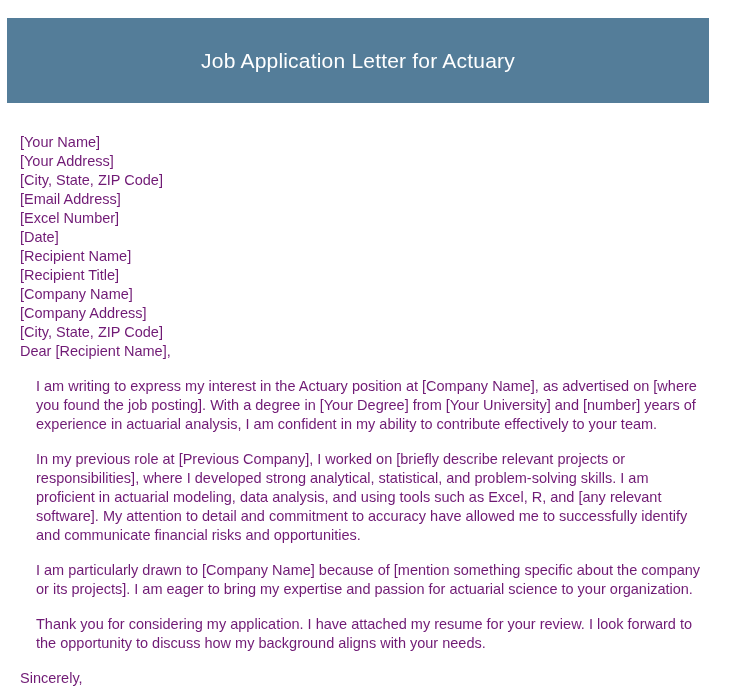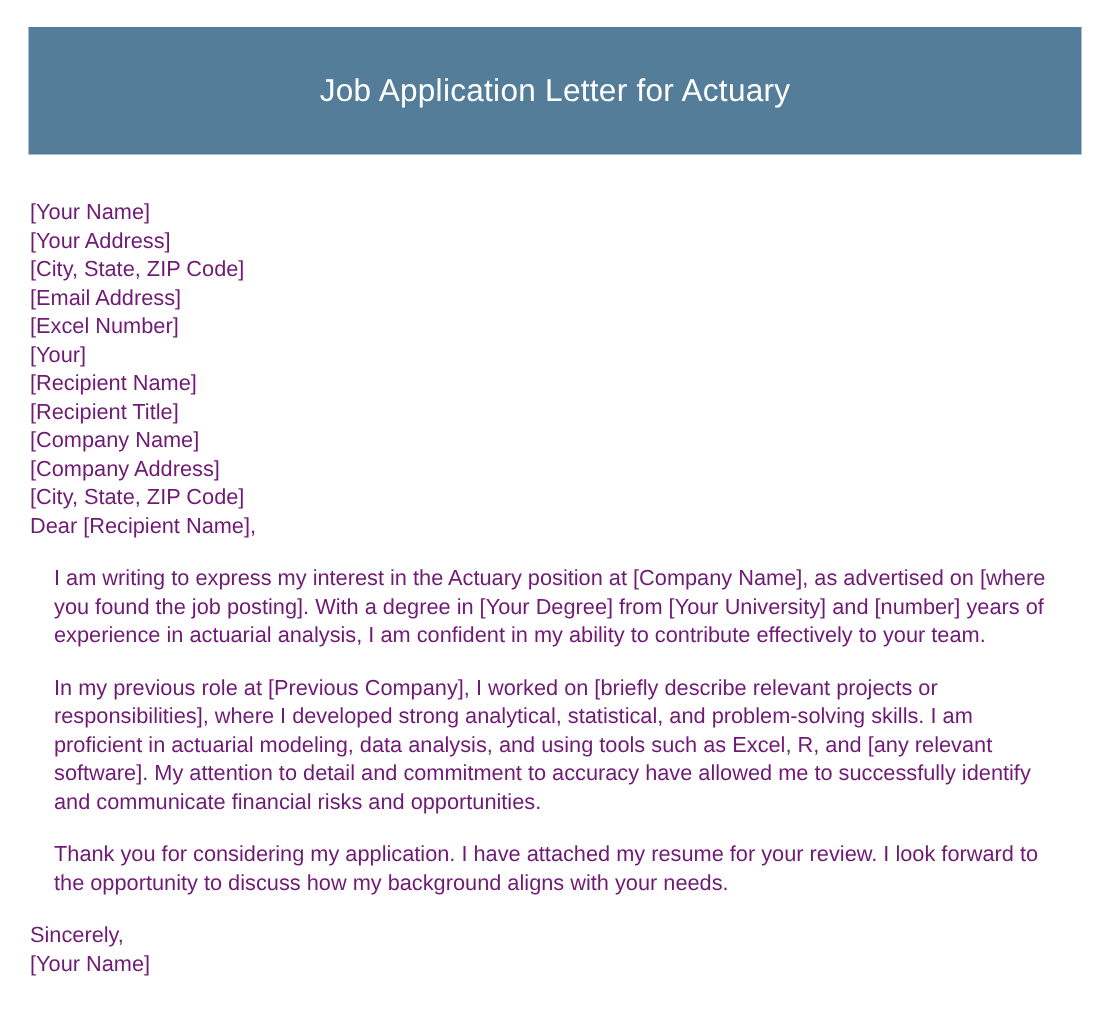--- a/index.html
+++ b/index.html
@@ -14,21 +14,21 @@
     overflow: hidden;
   }
   .page {
     position: relative;
     width: 740px;
     height: 686px;
     background: #ffffff;
   }
   .title-banner {
     position: absolute;
-    left: 19px;
+    left: 7px;
     top: 18px;
     width: 702px;
     height: 85px;
     background: #547d99;
     display: flex;
     align-items: center;
     justify-content: center;
     box-sizing: border-box;
   }
   .title-text {
@@ -72,35 +72,36 @@
   </div>
 
   <div class="letter-body">
 
     <div>
       <div class="letter-line">[Your Name]</div>
       <div class="letter-line">[Your Address]</div>
       <div class="letter-line">[City, State, ZIP Code]</div>
       <div class="letter-line">[Email Address]</div>
       <div class="letter-line">[Excel Number]</div>
-      <div class="letter-line">[Your]</div>
+      <div class="letter-line">[Date]</div>
     </div>
 
     <div>
       <div class="letter-line">[Recipient Name]</div>
       <div class="letter-line">[Recipient Title]</div>
       <div class="letter-line">[Company Name]</div>
       <div class="letter-line">[Company Address]</div>
       <div class="letter-line">[City, State, ZIP Code]</div>
     </div>
 
     <div class="letter-line">Dear [Recipient Name],</div>
 
     <p class="letter-para">I am writing to express my interest in the Actuary position at [Company Name], as advertised on [where you found the job posting]. With a degree in [Your Degree] from [Your University] and [number] years of experience in actuarial analysis, I am confident in my ability to contribute effectively to your team.</p>
     <p class="letter-para">In my previous role at [Previous Company], I worked on [briefly describe relevant projects or responsibilities], where I developed strong analytical, statistical, and problem-solving skills. I am proficient in actuarial modeling, data analysis, and using tools such as Excel, R, and [any relevant software]. My attention to detail and commitment to accuracy have allowed me to successfully identify and communicate financial risks and opportunities.</p>
+    <p class="letter-para">I am particularly drawn to [Company Name] because of [mention something specific about the company or its projects]. I am eager to bring my expertise and passion for actuarial science to your organization.</p>
     <p class="letter-para">Thank you for considering my application. I have attached my resume for your review. I look forward to the opportunity to discuss how my background aligns with your needs.</p>
 
     <div class="letter-line">Sincerely,</div>
     <div class="letter-line">[Your Name]</div>
 
   </div>
 
 </div>
 
 </body></html>

